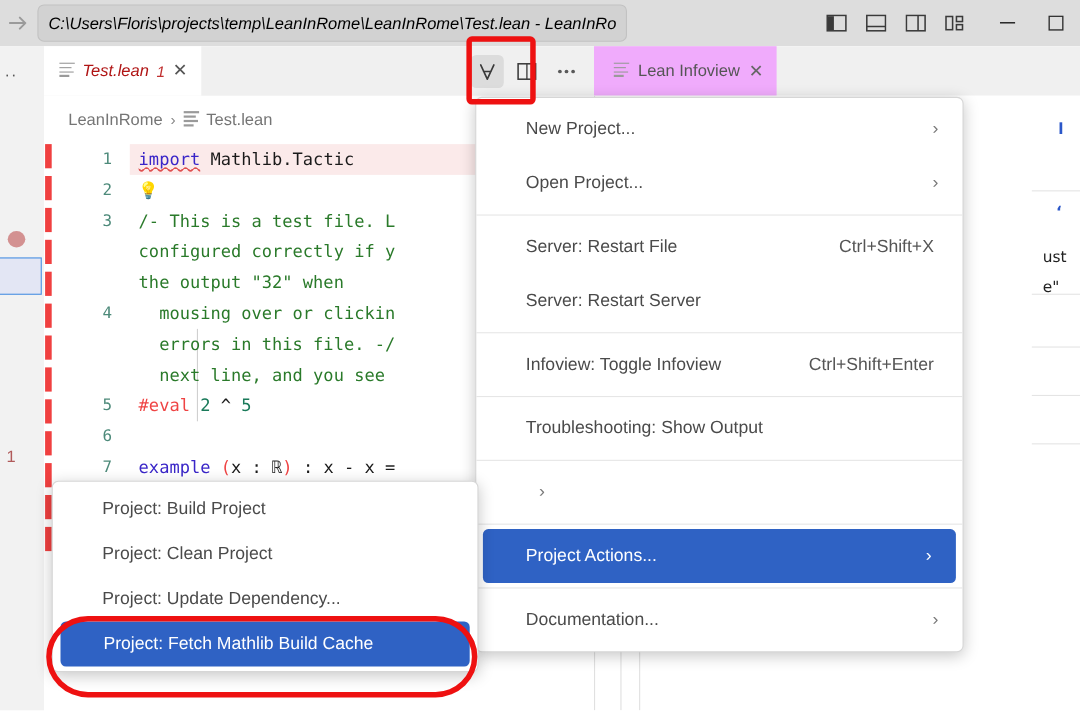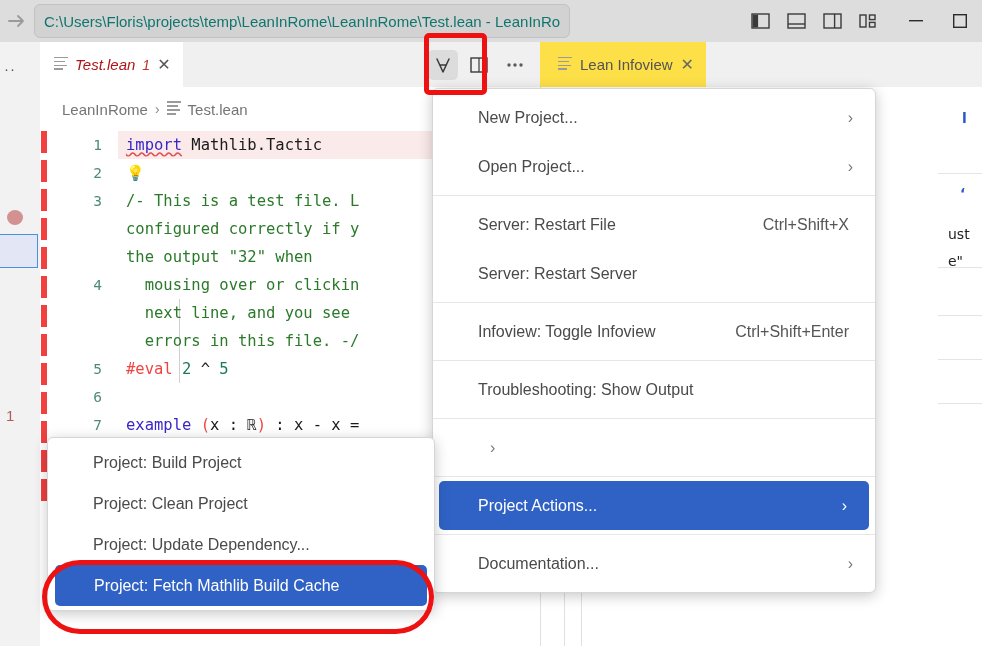--- a/index.html
+++ b/index.html
@@ -22,23 +22,24 @@
     color: #9a9a9a; font-size: 17px; line-height: 1;
   }
   .title-pill {
     height: 27px; max-width: 620px;
     background: #d2d2d2;
     border: 1px solid #c2c2c2;
     border-radius: 6px;
     display: flex; align-items: center;
     padding: 16px 9px;
     font-size: 15px;
-    color: #0f766e;
+    color: #000000;
     white-space: nowrap; overflow: hidden;
     font-family: "Liberation Sans", sans-serif;
+    font-style: italic;
   }
   .titlebar-spacer { flex: 1; }
   .layout-icons { display: flex; align-items: center; gap: 17px; padding-right: 16px; }
   .licon { width: 19px; height: 17px; position: relative; }
   .licon svg { display: block; }
   .win-ctrls { display: flex; align-items: center; }
   .win-btn {
     width: 44px; height: 42px; display: flex; align-items: center; justify-content: center;
     color: #2b2b2b;
   }
@@ -139,21 +140,21 @@
   }
 
   
   .infoview-group {
     position: absolute; left: 540px; top: 42px; width: 442px; height: 604px;
     background: #ffffff;
   }
   .iv-tabbar { height: 45px; background: #f0f0f0; display: flex; align-items: stretch; }
   .iv-tab {
     display: flex; align-items: center; gap: 8px; padding: 0 12px 0 18px;
-    background: #fde047; font-size: 15px; color: #555;
+    background: #f0abfc; font-size: 15px; color: #555;
   }
   .iv-tab .tclose { color: #666; font-size: 16px; }
   .iv-body { position: relative; height: 559px; background: #ffffff; overflow: hidden;
              font-family: "DejaVu Sans", sans-serif; font-size: 14px; color: #222; }
   .iv-line { position: absolute; white-space: nowrap; }
   .iv-rule { position: absolute; height: 1px; background: #e4e4e4; }
   .iv-vrule { position: absolute; width: 1px; background: #e0e0e0; }
   .iv-blue { color: #2b57c9; font-weight: bold; }
 
   
@@ -327,22 +328,22 @@
           <div class="ruler-mark" style="top: 348px;"></div>
         </div>
       <div class="indent-guide" style="left:139px; top:168px; height:84px;"></div>
       <div class="codelines">
           <div class="cl errline"><span class="lnum">1</span><span class="ctext"><span class="k-import">import</span><span class="k-id"> Mathlib.Tactic</span></span></div>
           <div class="cl"><span class="lnum">2</span><span class="ctext"><span class="bulb">💡</span></span></div>
           <div class="cl"><span class="lnum">3</span><span class="ctext"><span class="k-cm">/- This is a test file. L</span></span></div>
           <div class="cl"><span class="lnum"></span><span class="ctext"><span class="k-cm">configured correctly if y</span></span></div>
           <div class="cl"><span class="lnum"></span><span class="ctext"><span class="k-cm">the output "32" when</span></span></div>
           <div class="cl"><span class="lnum">4</span><span class="ctext"><span class="k-cm">  mousing over or clickin</span></span></div>
+          <div class="cl"><span class="lnum"></span><span class="ctext"><span class="k-cm">  errors in this file. -/</span></span></div>
           <div class="cl"><span class="lnum"></span><span class="ctext"><span class="k-cm">  next line, and you see</span></span></div>
-          <div class="cl"><span class="lnum"></span><span class="ctext"><span class="k-cm">  errors in this file. -/</span></span></div>
           <div class="cl"><span class="lnum">5</span><span class="ctext"><span class="k-blue">#eval</span><span class="k-op"> </span><span class="k-num">2</span><span class="k-op"> ^ </span><span class="k-num">5</span></span></div>
           <div class="cl"><span class="lnum">6</span><span class="ctext"><span class="k-op"></span></span></div>
           <div class="cl"><span class="lnum">7</span><span class="ctext"><span class="k-kw">example</span><span class="k-op"> </span><span class="k-blue">(</span><span class="k-op">x : </span><span class="k-id">ℝ</span><span class="k-blue">)</span><span class="k-op"> : x - x =</span></span></div>
         </div>
     </div>
   </div>
 
   <div class="infoview-group">
     <div class="iv-tabbar">
       <div class="iv-tab">

